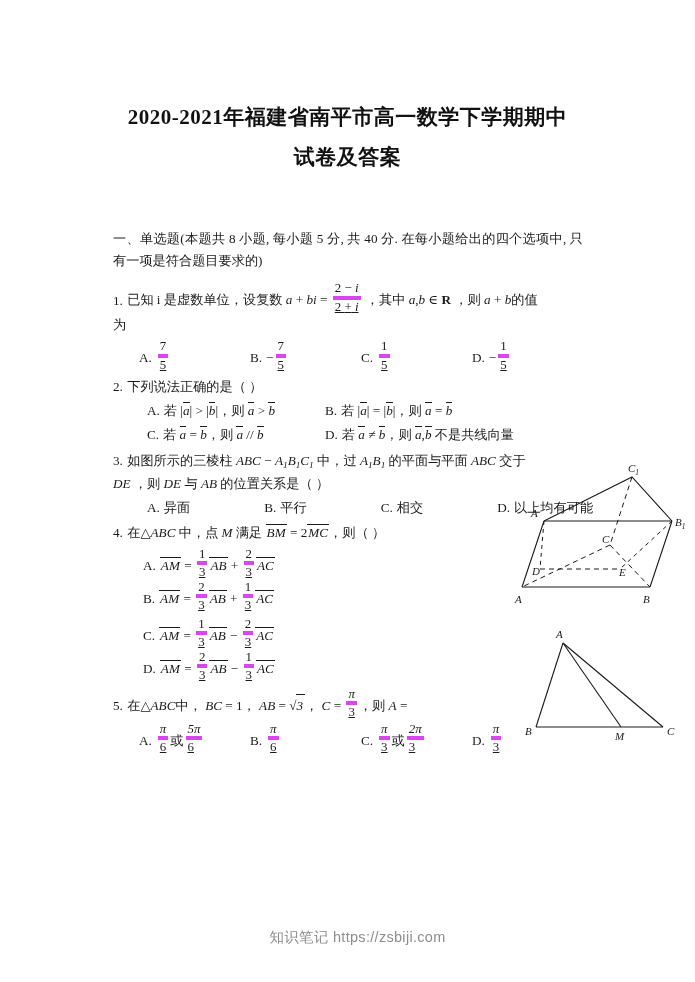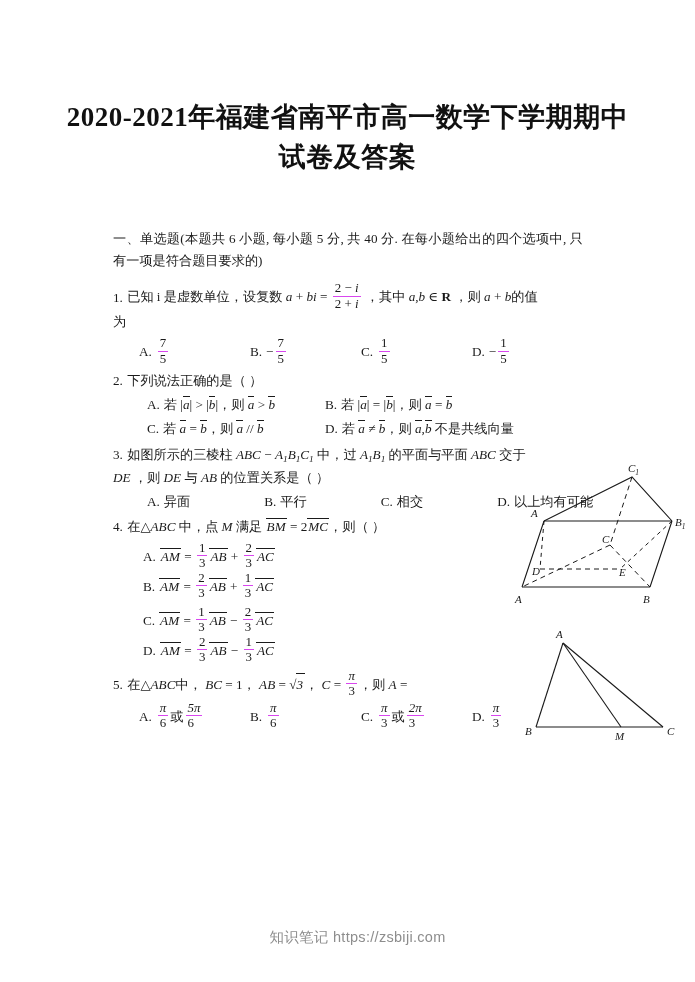--- a/index.html
+++ b/index.html
@@ -19,21 +19,21 @@
     position: absolute;
     inset: 0;
     padding: 0;
   }
 
   
   .doc-title {
     margin: 0;
     padding-top: 97px;
     text-align: center;
-    font-size: 27px;
+    font-size: 21px;
     font-weight: 700;
     line-height: 40px;
     letter-spacing: 0.5px;
     color: #111;
   }
   .doc-title .line2 { display: block; }
 
   
   .content {
     position: absolute;
@@ -97,21 +97,21 @@
 
   .frac {
     display: inline-block;
     vertical-align: -0.48em;
     text-align: left;
     line-height: 1.12;
     margin: 0 2px;
     font-size: 0.98em;
   }
   .frac .num { display: block; padding: 0 2px; }
-  .frac .den { display: block; padding: 0 2px; border-top: 1px solid #d946ef; }
+  .frac .den { display: block; padding: 0 2px; border-top: 4px solid #d946ef; text-decoration: underline; }
 
   .sqrt {
     display: inline-block;
     border-top: 1px solid #1a1a1a;
     padding: 0 2px 0 1px;
     margin-left: -1px;
     font-style: italic;
   }
   .sqrt-sign { font-style: normal; }
 
@@ -161,21 +161,21 @@
 
 <div class="page">
 
   <h1 class="doc-title">
     <span>2020-2021年福建省南平市高一数学下学期期中</span>
     <span class="line2">试卷及答案</span>
   </h1>
 
   <div class="content">
 
-    <p class="section-head">一、单选题(本题共 6 小题, 每小题 5 分, 共 40 分. 在每小题给出的四个选项中, 只有一项是符合题目要求的)</p>
+    <p class="section-head">一、单选题(本题共 8 小题, 每小题 5 分, 共 40 分. 在每小题给出的四个选项中, 只有一项是符合题目要求的)</p>
 
     <div class="q">
       <p class="q-line">
         <span class="q-num">1.</span>
         <span>已知 i 是虚数单位，设复数</span>
         <span class="mi">a</span><span class="mup"> + </span><span class="mi">bi</span><span class="mup"> = </span><span class="frac"><span class="num">2 <span class="mup">−</span> <span class="mi">i</span></span><span class="den">2 <span class="mup">+</span> <span class="mi">i</span></span></span>
         <span>，其中</span>
         <span class="mi">a</span><span class="mup">,</span><span class="mi">b</span> <span class="mup">∈</span> <span class="mbf">R</span>
         <span>，则</span>
         <span class="mi">a</span><span class="mup"> + </span><span class="mi">b</span><span>的值</span>

